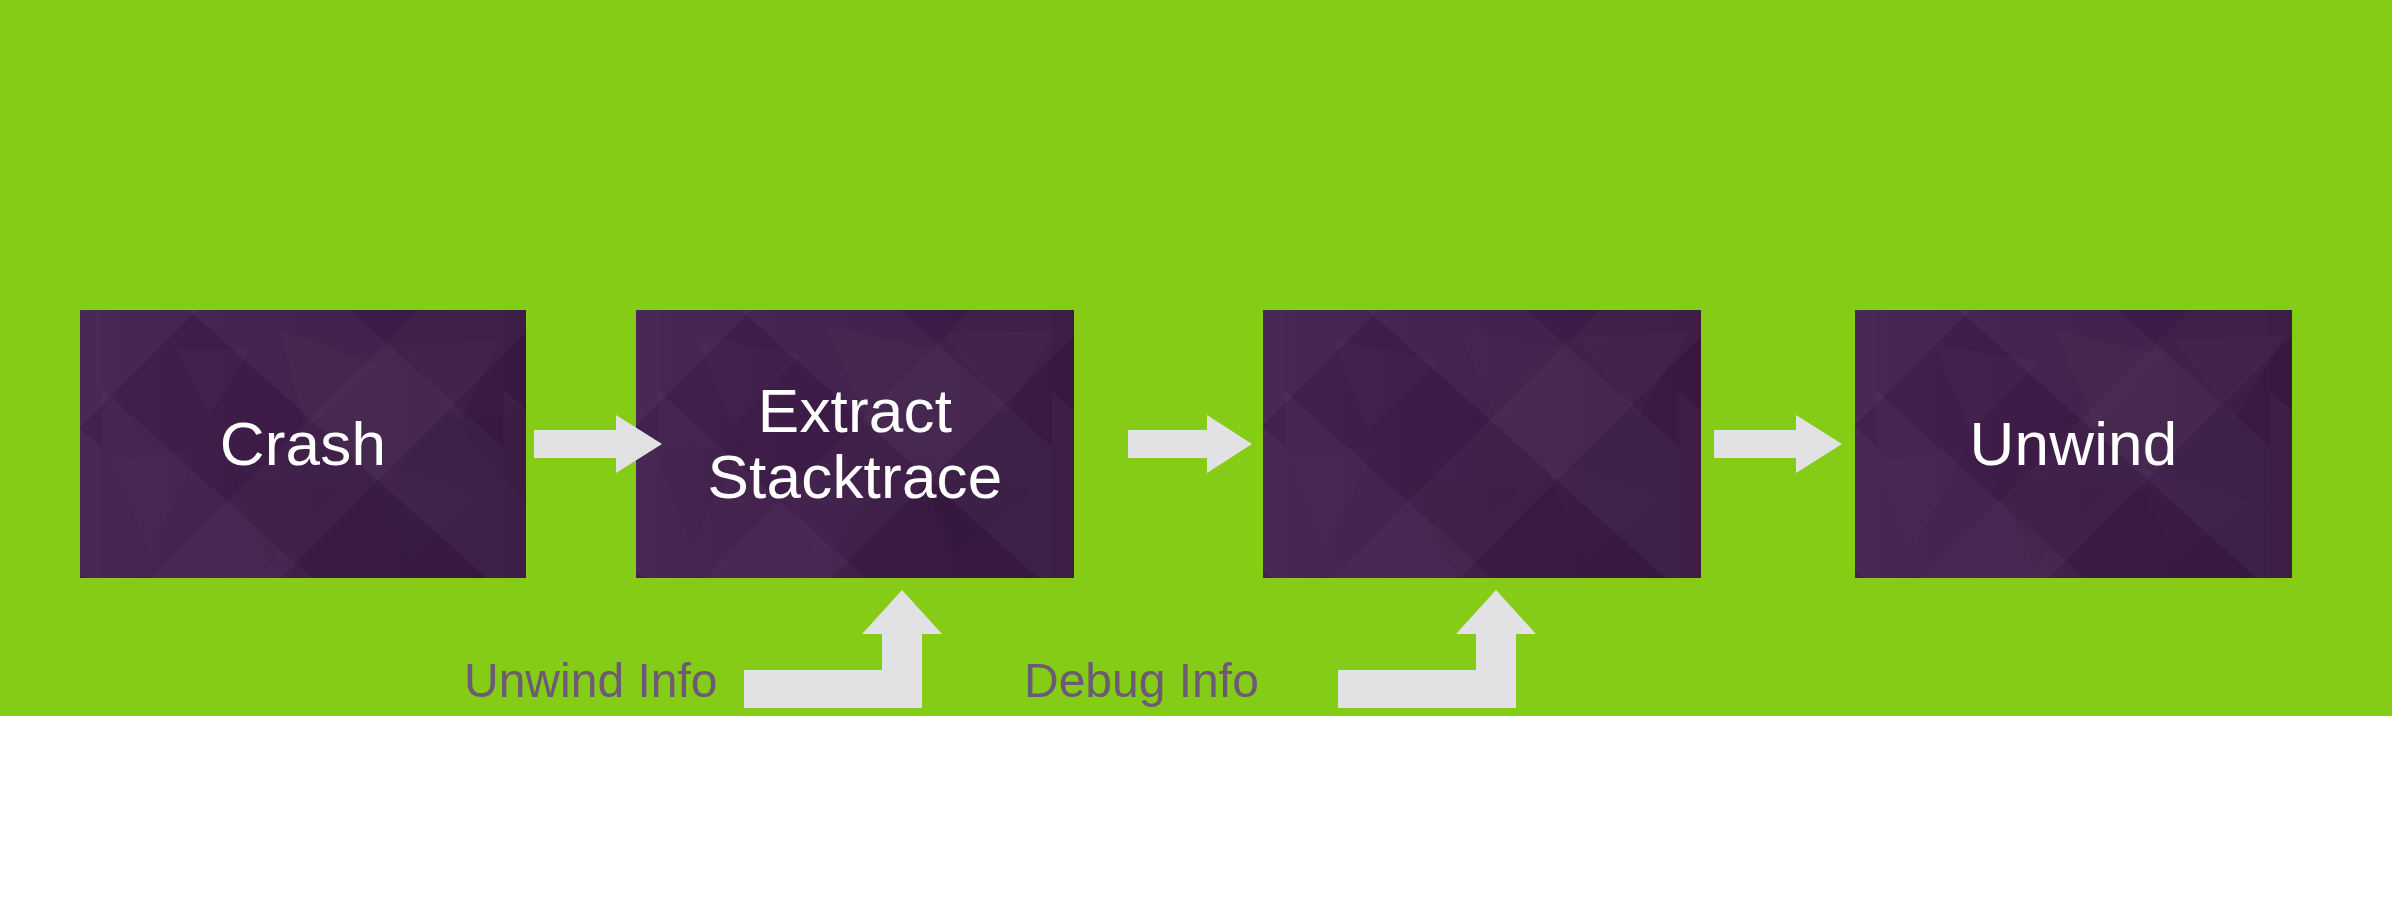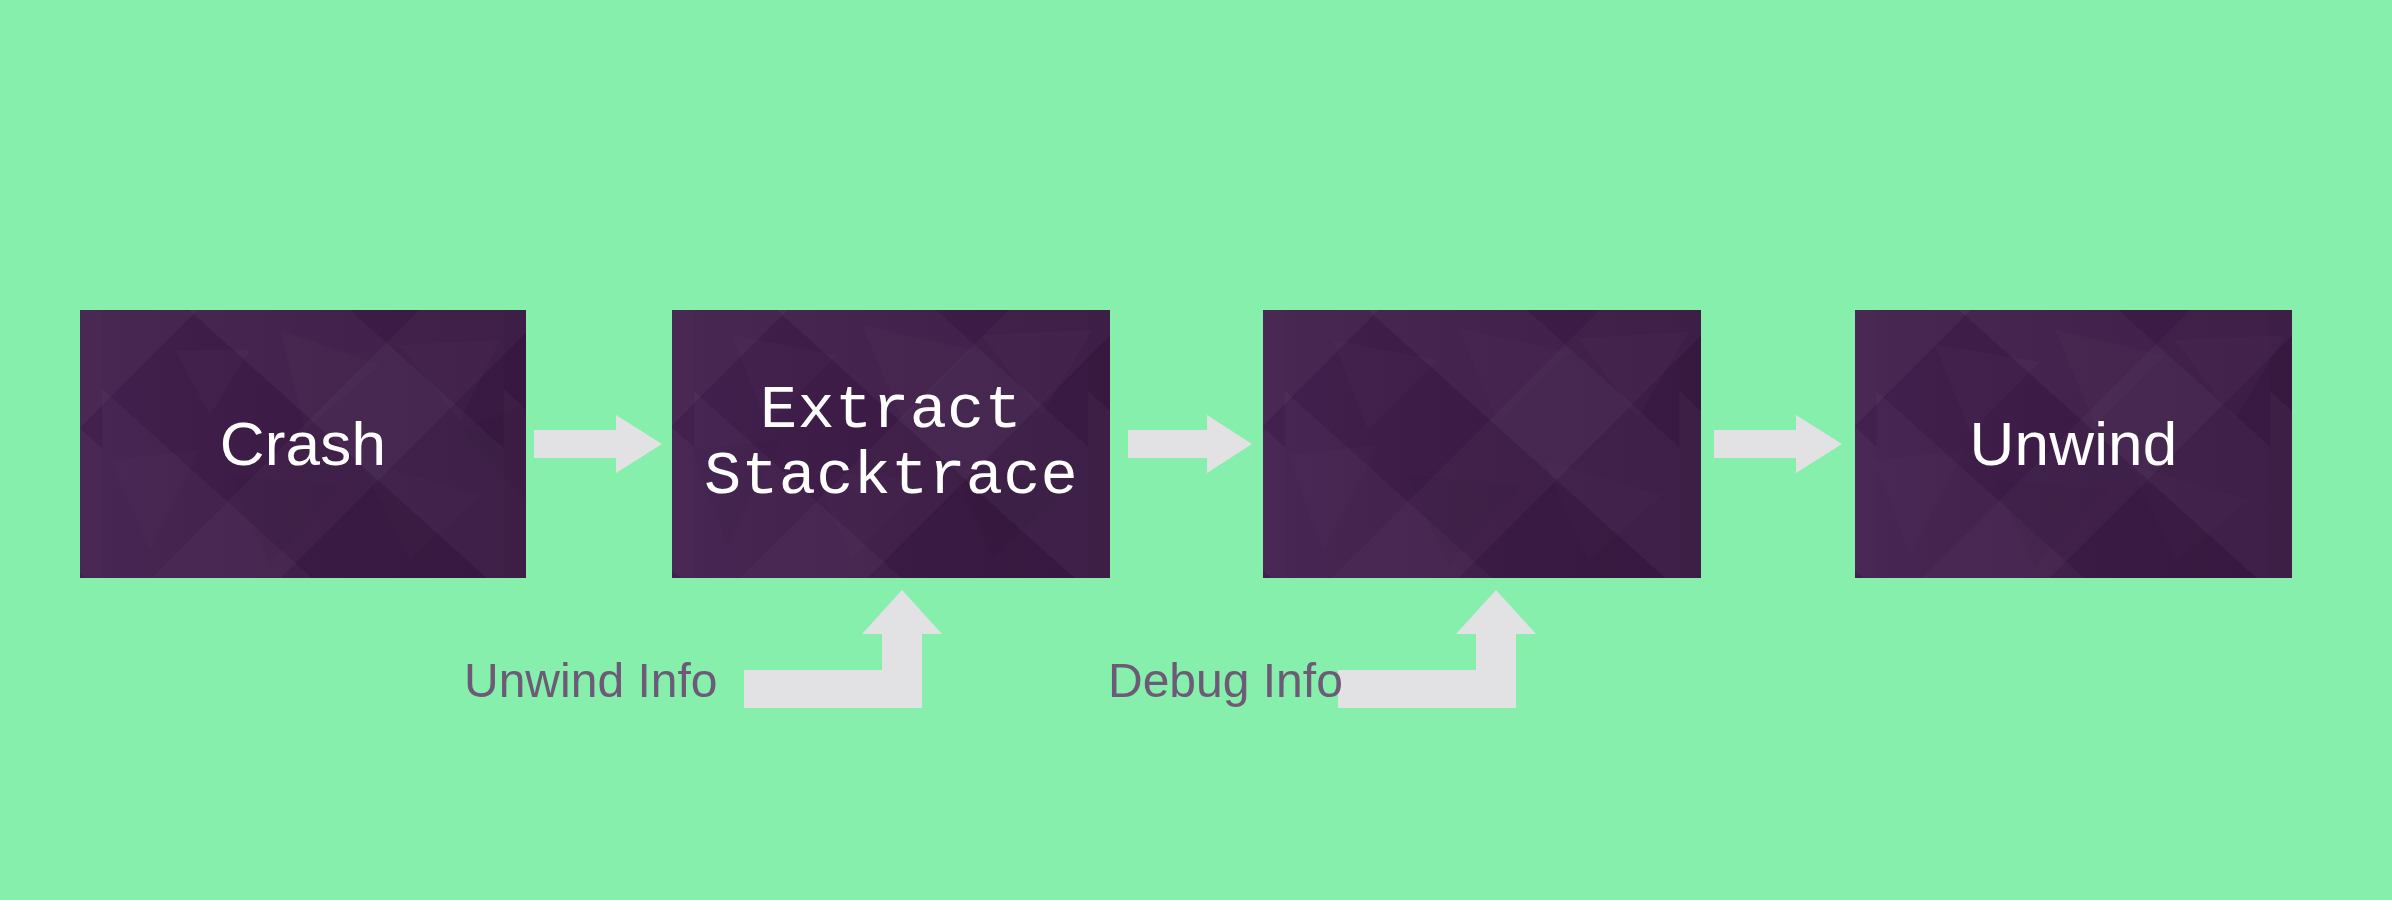--- a/index.html
+++ b/index.html
@@ -6,22 +6,22 @@
   html, body {
     width: 2392px;
     height: 924px;
     background: #ffffff;
     font-family: "Liberation Sans", sans-serif;
     overflow: hidden;
   }
   #stage {
     position: relative;
     width: 2392px;
-    height: 900px;
-    background: #86efac;
+    height: 716px;
+    background: #84cc16;
   }
 
   
   .proc-box {
     position: absolute;
     top: 310px;
     height: 268px;
     background-color: #3F1E4A;
     background-image:
       linear-gradient(135deg, rgba(255,255,255,0.035) 0 22%, rgba(0,0,0,0) 22% 48%, rgba(255,255,255,0.022) 48% 63%, rgba(0,0,0,0.04) 63% 100%),
@@ -46,21 +46,21 @@
     color: #ffffff;
     font-size: 62px;
     line-height: 1.07;
     font-weight: 400;
     text-align: center;
     letter-spacing: 0.2px;
     white-space: pre-line;
   }
 
   #box-crash       { left: 80px;   width: 446px; }
-  #box-extract     { left: 672px;  width: 438px; font-family: Liberation Mono, monospace; }
+  #box-extract     { left: 636px;  width: 438px; }
   #box-symbolicate { left: 1263px; width: 438px; }
   #box-render      { left: 1855px; width: 437px; }
 
   
   .flow-arrow {
     position: absolute;
     top: 415px;
     height: 58px;
   }
   .flow-arrow svg { display: block; width: 100%; height: 100%; }
@@ -84,21 +84,21 @@
   .side-label {
     position: absolute;
     top: 655px;
     color: #6D5A76;
     font-size: 48px;
     line-height: 1.1;
     font-weight: 400;
     white-space: nowrap;
   }
   #label-unwind { left: 464px; text-align: right; }
-  #label-debug  { left: 1108px; text-align: center; }
+  #label-debug  { left: 1024px; text-align: center; }
 </style>
 </head>
 <body>
 
 <div id="stage">
 
   <div class="proc-box" id="box-crash">
     <svg class="tri-tex" viewBox="0 0 446 268" preserveAspectRatio="none">
       <polygon points="95,40 170,40 130,105" fill="#ffffff" fill-opacity="0.035"></polygon>
       <polygon points="200,20 300,55 225,120" fill="#ffffff" fill-opacity="0.028"></polygon>

